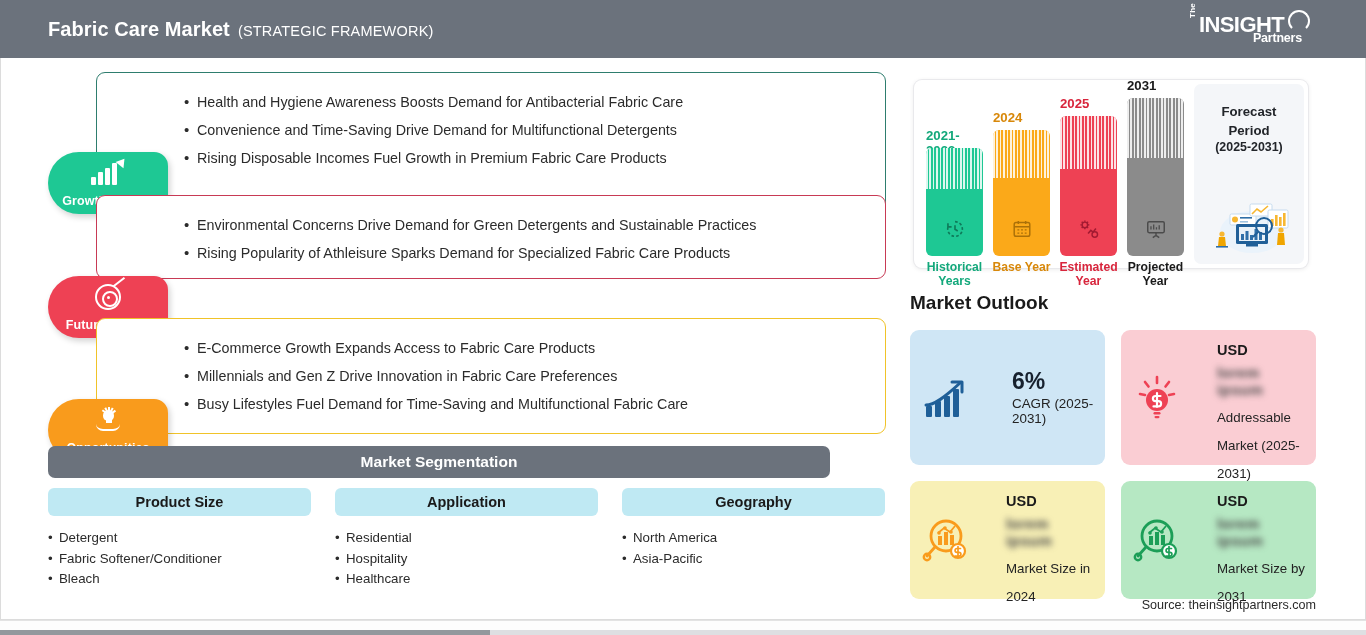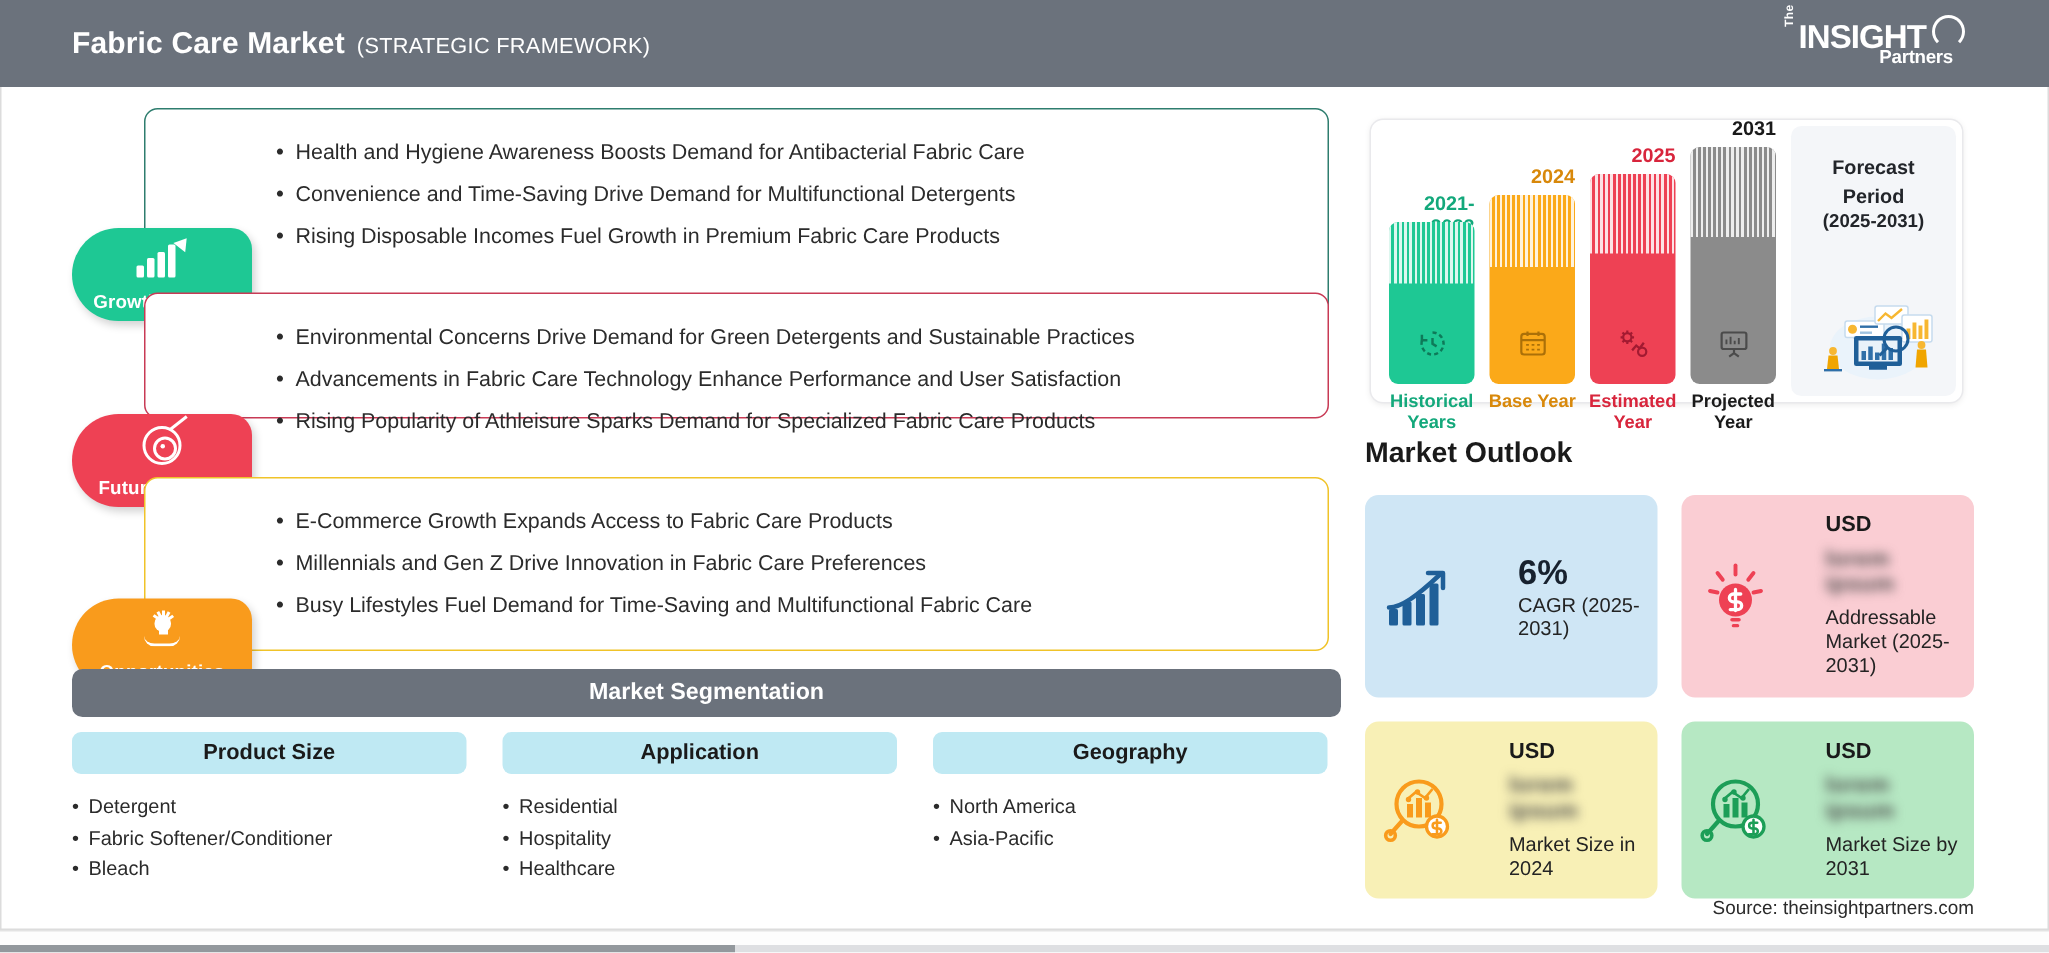--- a/index.html
+++ b/index.html
@@ -77,40 +77,40 @@
   .ic-bulb .blb { position:absolute; left:10px; top:5px; width:11px; height:11px;
     border-radius:50% 50% 45% 45%; background:#fff; }
   .ic-bulb .stem { position:absolute; left:12.5px; top:15px; width:6px; height:3px;
     background:#fff; }
   .ic-bulb .ray { position:absolute; left:15px; top:2px; width:1.6px; height:4px;
     background:#fff; transform-origin:0.8px 8px; }
   .ic-bulb .hand { position:absolute; left:3px; top:19px; width:24px; height:7px;
     border-bottom:2.6px solid #fff; border-radius:0 0 14px 14px; }
 
   
-  .seg-head { position:absolute; left:48px; top:388px; width:846px; height:32px;
+  .seg-head { position:absolute; left:48px; top:388px; width:782px; height:32px;
     background:#6b727c; border-radius:7px; color:#fff; font-size:15.5px; font-weight:bold;
     display:flex; align-items:center; justify-content:center; }
   .seg-cols { position:absolute; left:48px; top:430px; width:838px; display:flex; gap:24px; }
   .seg-col { width:263px; }
   .seg-title { height:28px; background:#bfe9f3; border-radius:6px; display:flex;
     align-items:center; justify-content:center; font-size:14.5px; font-weight:bold;
     color:#1a1a1a; }
   .seg-list { margin-top:12px; }
   .seg-list li { list-style:none; font-size:13.3px; color:#2b2b2b; line-height:20.5px;
     white-space:nowrap; }
   .seg-list li::before { content:"\2022"; display:inline-block; width:11px; margin-left:-11px; }
   .seg-list { padding-left:11px; }
 
   
   .tl-card { position:absolute; left:914px; top:80px; width:394px; height:188px;
     background:#fff; border-radius:8px; box-shadow:0 0 0 1px #e9e9ec, 0 1px 5px rgba(0,0,0,0.10); }
   .tl-bars { position:absolute; left:12px; top:0; width:256px; height:188px; }
   .tl-item { position:absolute; width:57px; }
-  .tl-year { position:absolute; left:0; right:0; text-align:right; font-size:13.2px;
+  .tl-year { position:absolute; left:0; right:0; text-align:left; font-size:13.2px;
     font-weight:bold; }
   .tl-bar { position:absolute; left:0; width:57px; border-radius:6px; overflow:hidden; }
   .tl-strip { height:38%; width:100%;
     background-image:repeating-linear-gradient(90deg, rgba(255,255,255,0.85) 0 1.6px, rgba(255,255,255,0) 1.6px 3.4px); }
   .tl-body { height:62%; width:100%; position:relative; }
   .tl-cap { position:absolute; left:-6px; right:-6px; text-align:center; font-size:12.2px;
     font-weight:bold; line-height:14px; }
   .tl-glyph { position:absolute; left:50%; transform:translateX(-50%); bottom:16px;
     width:24px; height:22px; opacity:0.82; }
 
@@ -128,21 +128,21 @@
   .mo-card { position:absolute; border-radius:9px;padding-left:28px; }
   .mo1 { left:910px; top:330px; width:195px; height:135px; background:#cfe6f5; }
   .mo2 { left:1121px; top:330px; width:195px; height:135px; background:#facdd3; }
   .mo3 { left:910px; top:481px; width:195px; height:118px; background:#f8f0b6; }
   .mo4 { left:1121px; top:481px; width:195px; height:118px; background:#b6e8c3; }
 
   .mo-inner { position:relative; width:100%; height:100%; padding:12px 10px 10px 68px; }
   .mo-usd { font-size:14.5px; font-weight:bold; color:#1a1a1a; }
   .mo-blur { margin-top:6px; font-size:15px; font-weight:bold; color:#4a4a4a;
     filter:blur(3.4px); letter-spacing:0.4px; }
-  .mo-cap { margin-top:6px; font-size:13.3px; color:#232323; line-height:16px; }
+  .mo-cap { margin-top:6px; font-size:13.3px; color:#232323; line-height:28px; }
   .mo-pct { font-size:23px; font-weight:bold; color:#17212e; line-height:24px; }
   .mo-pct-cap { font-size:13.4px; color:#232323; margin-top:3px; }
   .mo-ico { position:absolute; left:12px; top:50%; transform:translateY(-50%);
     width:48px; height:48px; }
   .mo1 .mo-inner { padding:0 10px 0 74px; display:flex; flex-direction:column;
     justify-content:center; }
 
   .src { position:absolute; right:50px; top:598px; font-size:12.6px; color:#2b2b2b; }
 
   .vfoot { position:absolute; left:0; top:620px; width:1366px; height:15px;
@@ -191,21 +191,20 @@
             <i></i>
             <span class="ic-arrow"></span>
           </div>
       </div>
       <div class="blabel">Growth Drivers</div>
     </div>
 
     <div class="panel p2">
       <ul class="bullets">
         <li>Environmental Concerns Drive Demand for Green Detergents and Sustainable Practices</li>
-        <li>Advancements in Fabric Care Technology Enhance Performance and User Satisfaction</li>
         <li>Rising Popularity of Athleisure Sparks Demand for Specialized Fabric Care Products</li>
       </ul>
     </div>
     <div class="badge b2">
       <div class="bicon">
         <div class="ic-target">
             <span class="ic-dart"></span>
           </div>
       </div>
       <div class="blabel">Future Trends</div>

